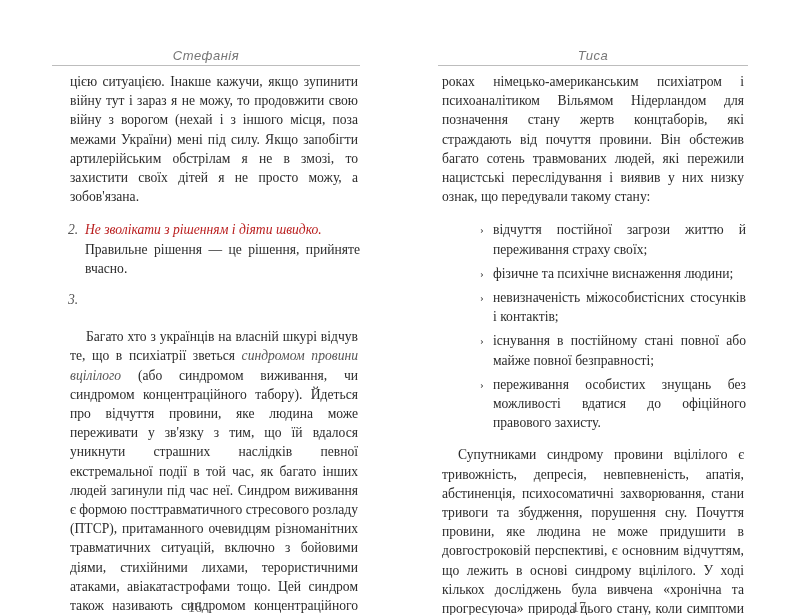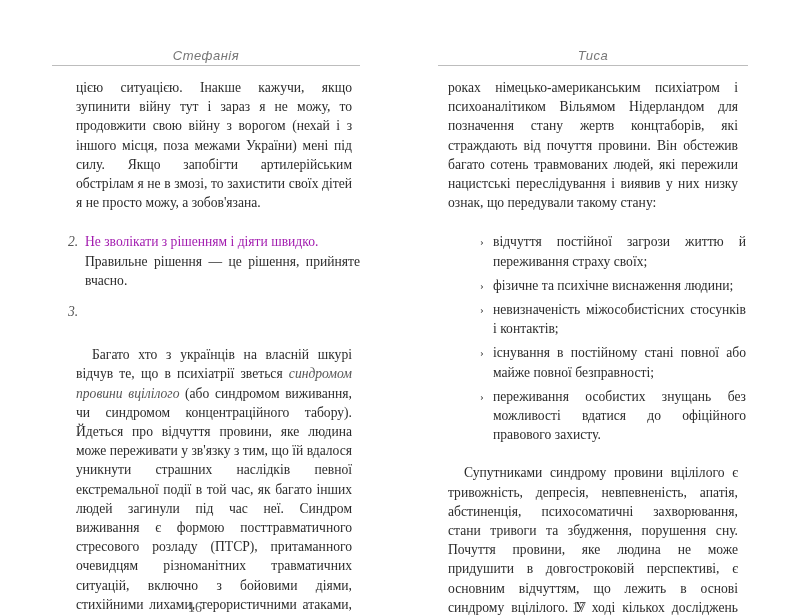--- a/index.html
+++ b/index.html
@@ -13,29 +13,29 @@
                   font-size:13px; color:#777; letter-spacing:0.5px; }
   .left .running-head { left:52px; width:308px; }
   .right .running-head { left:38px; width:310px;text-align:center; }
   .rule { position:absolute; top:57px; height:1px; background:#bdbdbd; }
   .left .rule { left:52px; width:308px; }
   .right .rule { left:38px; width:310px; }
   .text { position:absolute; top:62px; font-family:"Liberation Serif", serif;
           font-size:13.6px; line-height:19.2px; text-align:justify; color:#2b2b2b; }
   .left .text { left:68px; width:292px; }
   .right .text { left:40px; width:306px; }
-  p { margin:8px; }
+  p { margin:2px; }
   p.indent { text-indent:16px; }
   .gap { height:12px; }
   .smallgap { height:6px; }
   em { font-style:italic; color:#555; }
   .numitem { display:flex; }
   .numitem .num { width:17px; flex:0 0 17px; font-style:italic; color:#555; }
   .numitem .body { flex:1; }
-  .numitem .title { color:#a21caf; }
+  .numitem .title { font-style:italic; color:#b91c1c; }
   ul.bullets { list-style:none; margin:0; padding:0; }
   ul.bullets li { position:relative; padding-left:13px; margin-bottom:5px; }
   ul.bullets li .bullet { position:absolute; left:0; top:0; font-size:11px; color:#333; }
   .folio { position:absolute; top:592px; font-family:"Liberation Serif", serif;
            font-size:14px; color:#555; width:40px; }
   .left .folio { left:188px; }
   .right .folio { left:172px; }
 </style>
 </head>
 <body>

